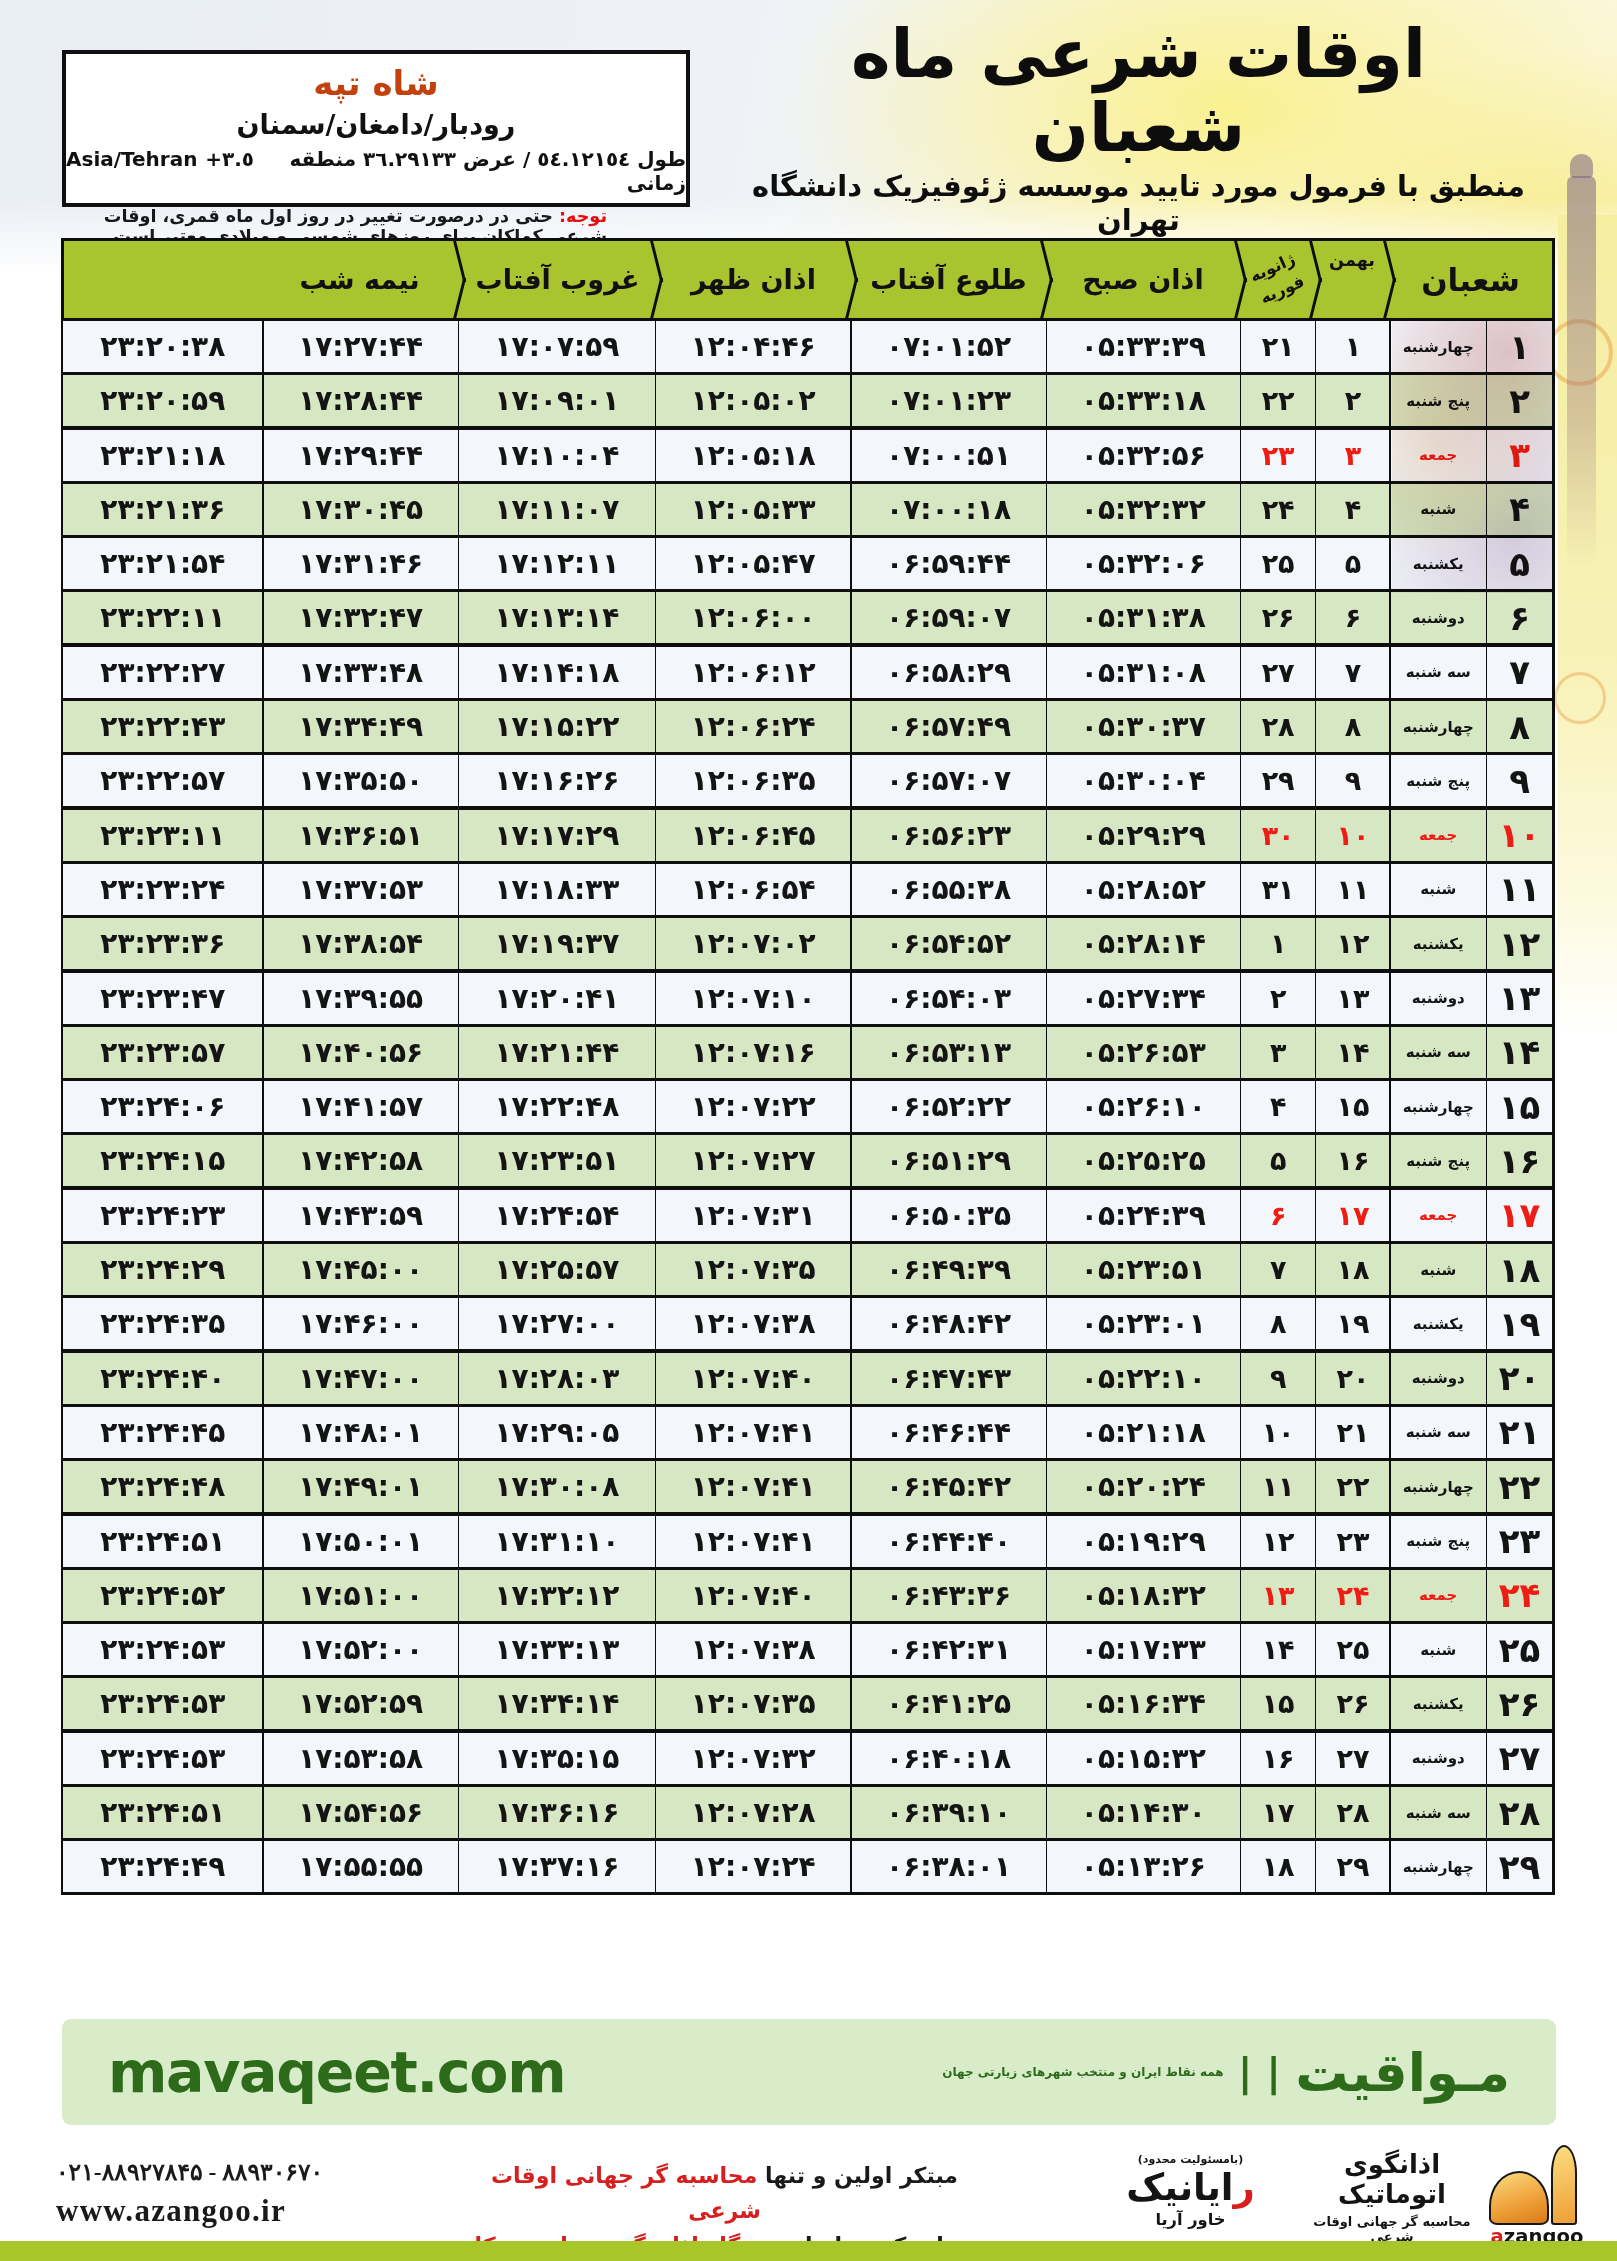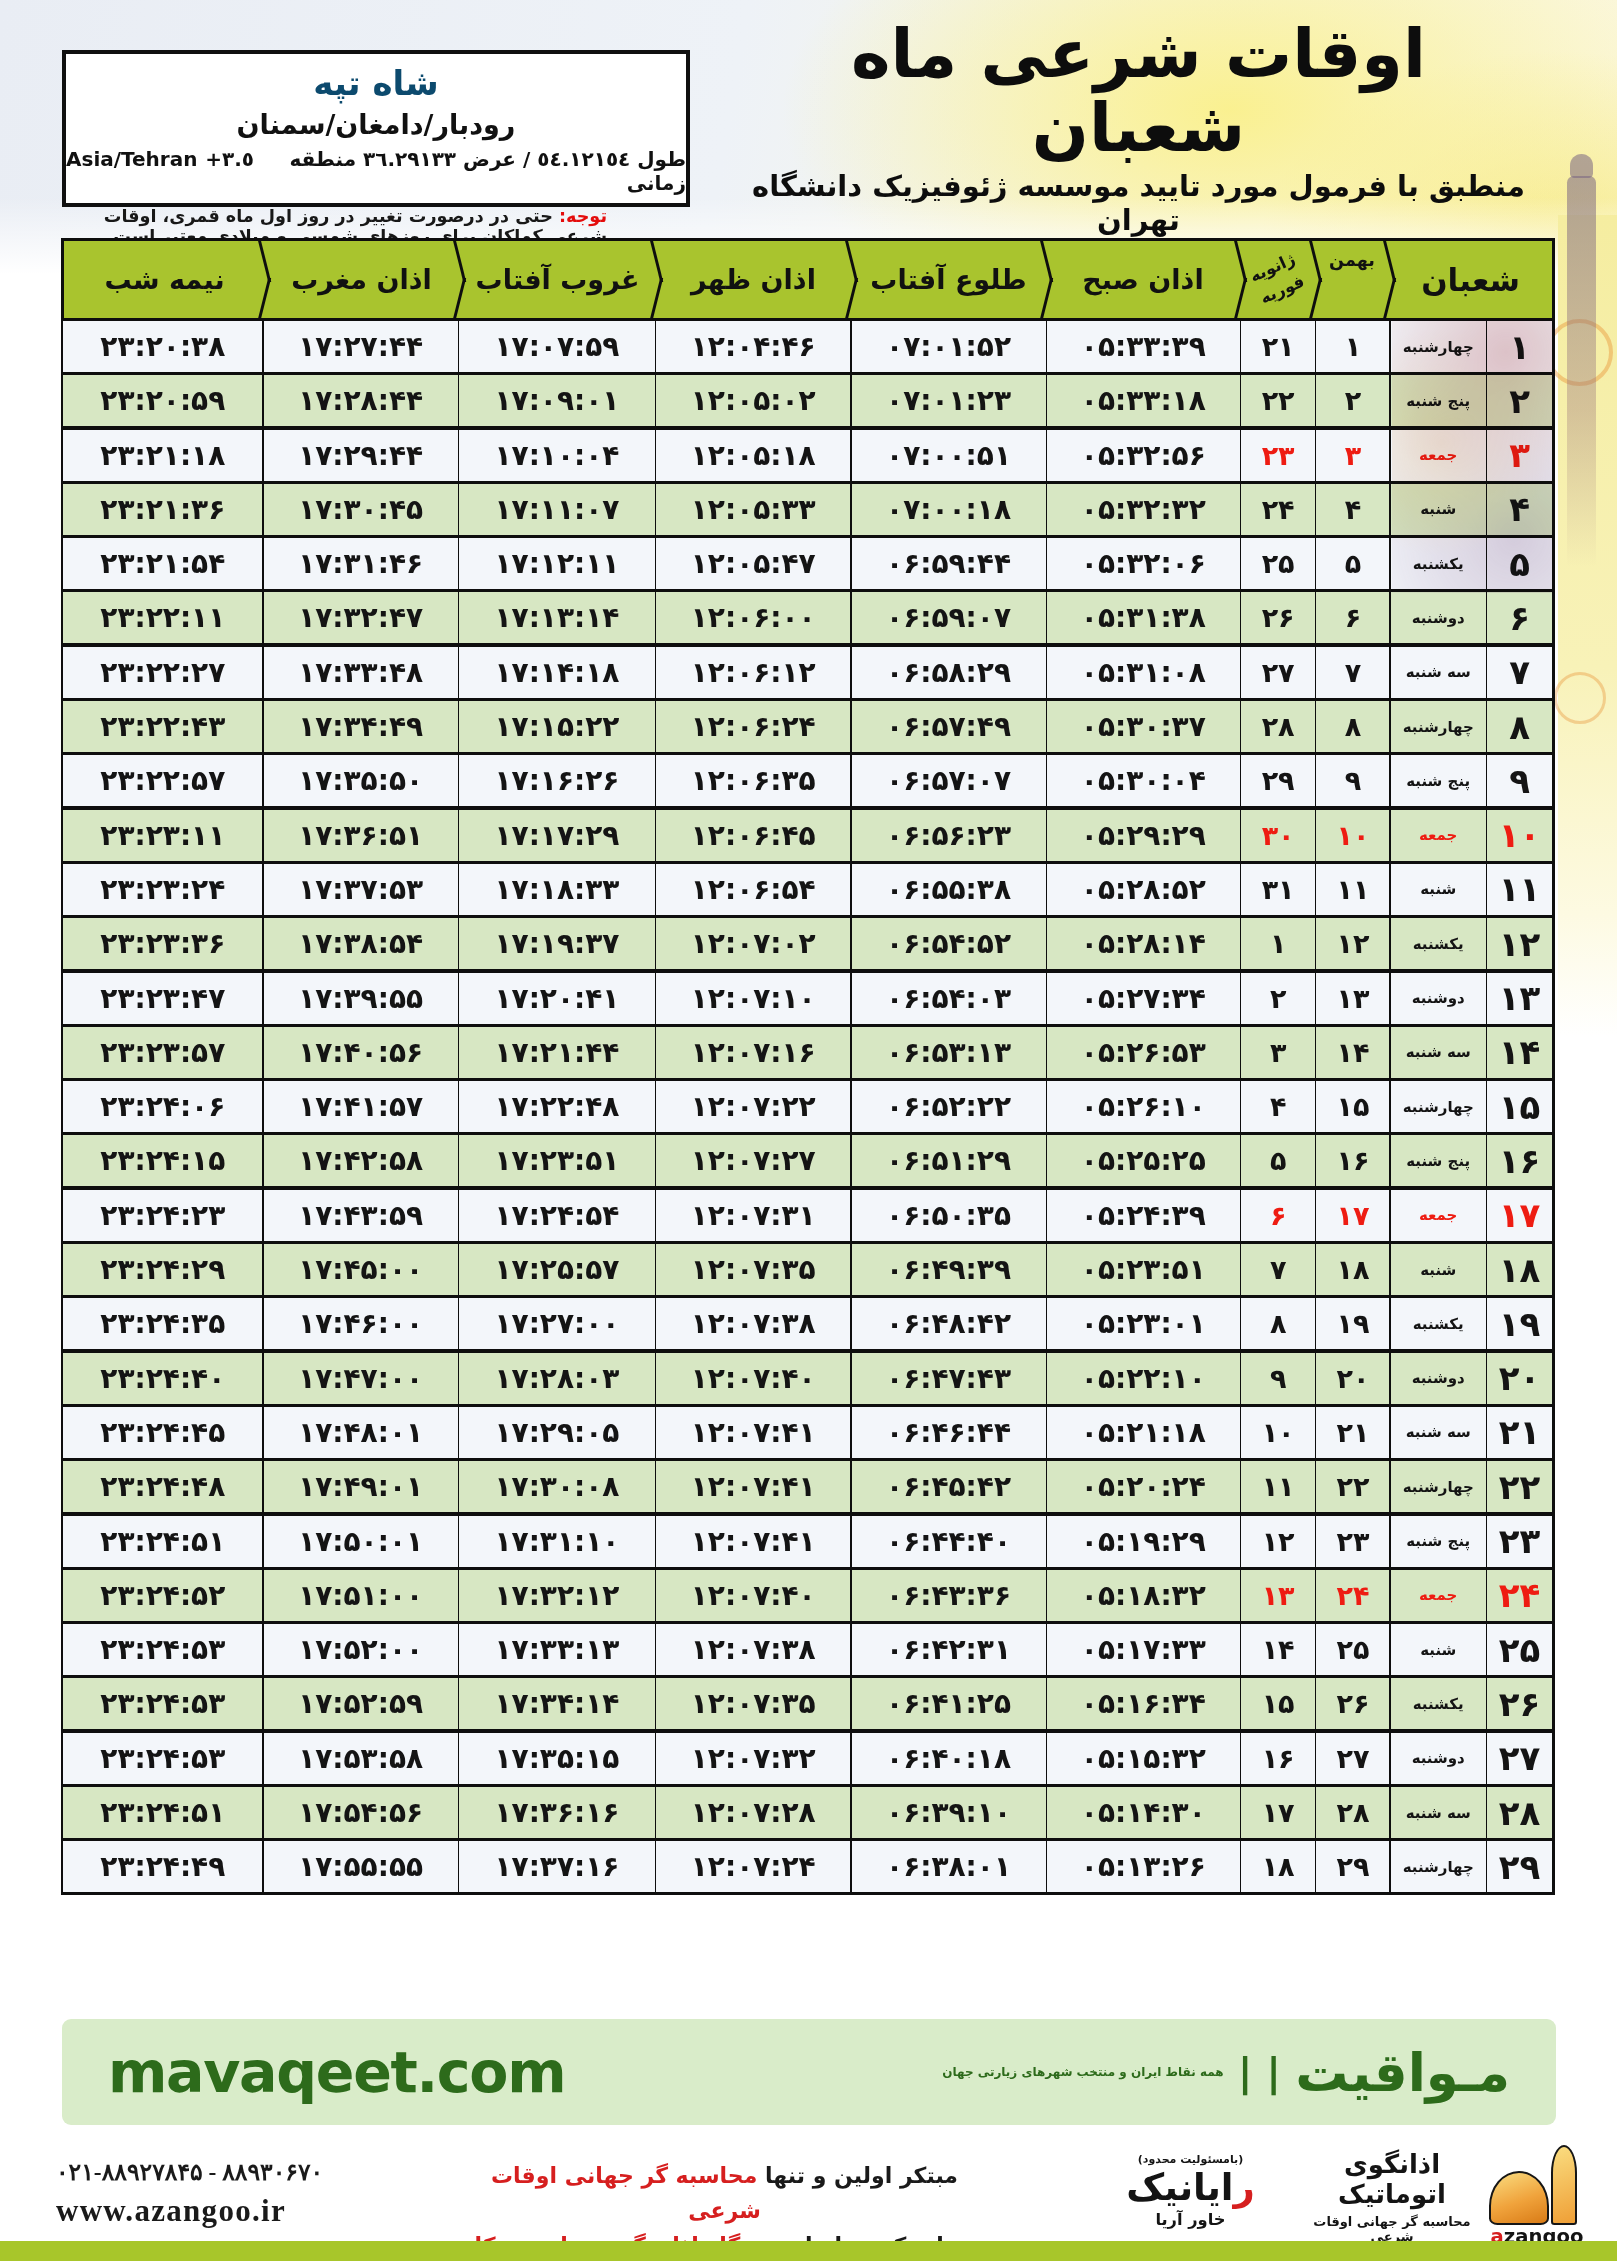--- a/index.html
+++ b/index.html
@@ -22,21 +22,21 @@
   .minaret-sil::before{content:"";position:absolute;top:-22px;left:2.6px;width:23.5px;height:23.5px;background:rgba(120,100,130,.55);border-radius:50% 50% 20% 20%;}
   .shrine-overlay{position:absolute;top:319px;right:63px;width:163px;height:274px;z-index:6;pointer-events:none;opacity:.28;mix-blend-mode:multiply;
     background:
       radial-gradient(circle at 70% 12%, rgba(160,40,50,.9), rgba(160,40,50,0) 55%),
       radial-gradient(circle at 30% 45%, rgba(220,150,60,.8), rgba(220,150,60,0) 60%),
       radial-gradient(circle at 75% 80%, rgba(110,60,120,.8), rgba(110,60,120,0) 65%);}
 
   
   .loc-box{position:absolute;top:50px;left:62px;width:620px;height:149px;z-index:3;
     background:#fff;border:4.6px solid #101010;display:flex;flex-direction:column;align-items:center;justify-content:center;gap:6.5px;}
-  .loc-name{font-size:34px;font-weight:bold;color:#0c4a6e;}
+  .loc-name{font-size:34px;font-weight:bold;color:#c2410c;}
   .loc-region{font-size:27px;font-weight:bold;color:#111;}
   .loc-coords{font-size:20px;font-weight:bold;color:#111;display:flex;gap:7.8px;direction:rtl;}
   .title-block{position:absolute;top:18px;right:75px;width:809px;z-index:3;text-align:center;direction:rtl;color:#0d0d0d;}
   .main-title{font-size:67px;font-weight:bold;line-height:1.1;}
   .subtitle{font-size:29px;font-weight:bold;margin-top:3.9px;}
   .years{font-size:25px;font-weight:600;margin-top:11.7px;}
   .notice{position:absolute;top:206px;left:62px;width:545px;z-index:3;direction:rtl;font-size:17.6px;font-weight:bold;color:#181818;}
   .notice .red{color:#e40c0c;}
 
   
@@ -134,21 +134,20 @@
       <div class="th th-janfeb">
         <div class="diag">
           <div>ژانویه</div>
           <div>فوریه</div>
         </div>
       </div>
       <div class="th th-time w-sobh">اذان صبح</div>
       <div class="th th-time w-tolu">طلوع آفتاب</div>
       <div class="th th-time w-zohr">اذان ظهر</div>
       <div class="th th-time w-ghorub">غروب آفتاب</div>
-      <div class="th th-time w-maghreb">اذان مغرب</div>
       <div class="th th-time w-nime">نیمه شب</div>
     </div>
     <div class="tbody">
     <div class="trow rw">
       <div class="bcell cell-day rednum">۱</div>
       <div class="bcell cell-wd rednum">چهارشنبه</div>
       <div class="bcell cell-small rednum">۱</div>
       <div class="bcell cell-small rednum">۲۱</div>
       <div class="bcell cell-time">۰۵:۳۳:۳۹</div>
       <div class="bcell cell-time">۰۷:۰۱:۵۲</div>

